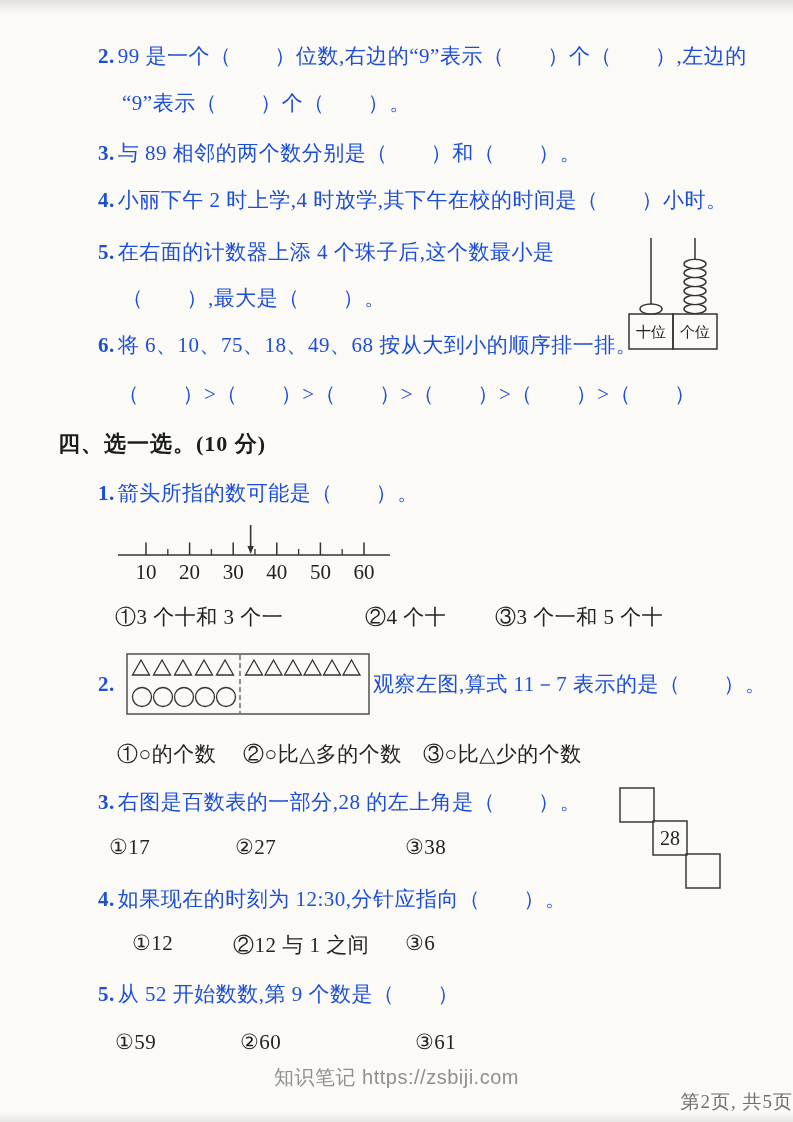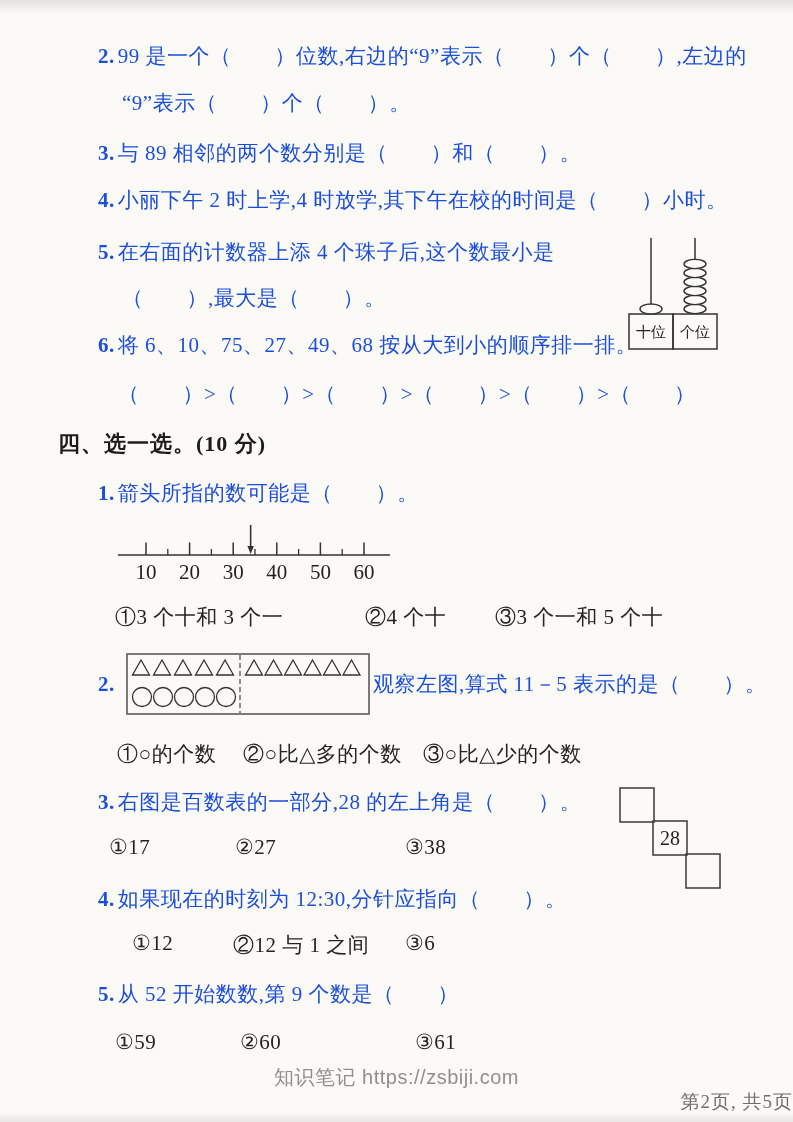--- a/index.html
+++ b/index.html
@@ -49,21 +49,21 @@
       <ellipse cx="24" cy="75" rx="11" ry="5" fill="#fcfbf8" stroke="#333" stroke-width="1.4"></ellipse>
       <ellipse cx="68" cy="75" rx="11" ry="4.6" fill="#fcfbf8" stroke="#333" stroke-width="1.4"></ellipse>
       <ellipse cx="68" cy="66" rx="11" ry="4.6" fill="#fcfbf8" stroke="#333" stroke-width="1.4"></ellipse>
       <ellipse cx="68" cy="57" rx="11" ry="4.6" fill="#fcfbf8" stroke="#333" stroke-width="1.4"></ellipse>
       <ellipse cx="68" cy="48" rx="11" ry="4.6" fill="#fcfbf8" stroke="#333" stroke-width="1.4"></ellipse>
       <ellipse cx="68" cy="39" rx="11" ry="4.6" fill="#fcfbf8" stroke="#333" stroke-width="1.4"></ellipse>
       <ellipse cx="68" cy="30" rx="11" ry="4.6" fill="#fcfbf8" stroke="#333" stroke-width="1.4"></ellipse>
     </svg>
   </div>
 
-<div class="line" style="left:98px;top:331px;"><span class="qnum">6.</span><span>将 6、10、75、27、49、68 按从大到小的顺序排一排。</span></div>
+<div class="line" style="left:98px;top:331px;"><span class="qnum">6.</span><span>将 6、10、75、18、49、68 按从大到小的顺序排一排。</span></div>
 <div class="line" style="left:118px;top:380px;"><span>（　　）&gt;（　　）&gt;（　　）&gt;（　　）&gt;（　　）&gt;（　　）</span></div>
 
 <div class="sec-head" style="left:58px;top:429px;">四、选一选。(10 分)</div>
 
 <div class="line" style="left:98px;top:479px;"><span class="qnum">1.</span><span>箭头所指的数可能是（　　）。</span></div>
 <div class="fig" style="left:116px;top:519px;width:284px;height:74px;">
     <svg viewBox="0 0 284 74">
       <line x1="2" y1="36" x2="274" y2="36" stroke="#333" stroke-width="1.6"></line>
       <line x1="30" y1="23.5" x2="30" y2="36" stroke="#333" stroke-width="1.5"></line>
       <text x="30" y="60" text-anchor="middle" font-size="21" fill="#222" font-family="&quot;Liberation Serif&quot;,&quot;DejaVu Serif&quot;,serif">10</text>
@@ -108,21 +108,21 @@
       <polygon points="186.5,7 178,22 195,22" fill="none" stroke="#333" stroke-width="1.3"></polygon>
       <polygon points="206,7 197.5,22 214.5,22" fill="none" stroke="#333" stroke-width="1.3"></polygon>
       <polygon points="225.5,7 217,22 234,22" fill="none" stroke="#333" stroke-width="1.3"></polygon>
       <circle cx="16" cy="44" r="9.5" fill="none" stroke="#333" stroke-width="1.3"></circle>
       <circle cx="37" cy="44" r="9.5" fill="none" stroke="#333" stroke-width="1.3"></circle>
       <circle cx="58" cy="44" r="9.5" fill="none" stroke="#333" stroke-width="1.3"></circle>
       <circle cx="79" cy="44" r="9.5" fill="none" stroke="#333" stroke-width="1.3"></circle>
       <circle cx="100" cy="44" r="9.5" fill="none" stroke="#333" stroke-width="1.3"></circle>
     </svg>
   </div>
-<div class="line" style="left:373px;top:670px;"><span>观察左图,算式 11－5 表示的是（　　）。</span></div>
+<div class="line" style="left:373px;top:670px;"><span>观察左图,算式 11－7 表示的是（　　）。</span></div>
 <span class="opt" style="left:117px;top:740px;">①○的个数</span>
 <span class="opt" style="left:243px;top:740px;">②○比△多的个数</span>
 <span class="opt" style="left:423px;top:740px;">③○比△少的个数</span>
 
 <div class="line" style="left:98px;top:788px;"><span class="qnum">3.</span><span>右图是百数表的一部分,28 的左上角是（　　）。</span></div>
 <div class="fig" style="left:616px;top:784px;width:112px;height:112px;text-decoration:underline;">
     <svg viewBox="0 0 112 112">
       <rect x="4" y="4" width="34" height="34" fill="none" stroke="#3a3a3a" stroke-width="1.5"></rect>
       <rect x="37" y="37" width="34" height="34" fill="none" stroke="#3a3a3a" stroke-width="1.5"></rect>
       <rect x="70" y="70" width="34" height="34" fill="none" stroke="#3a3a3a" stroke-width="1.5"></rect>

